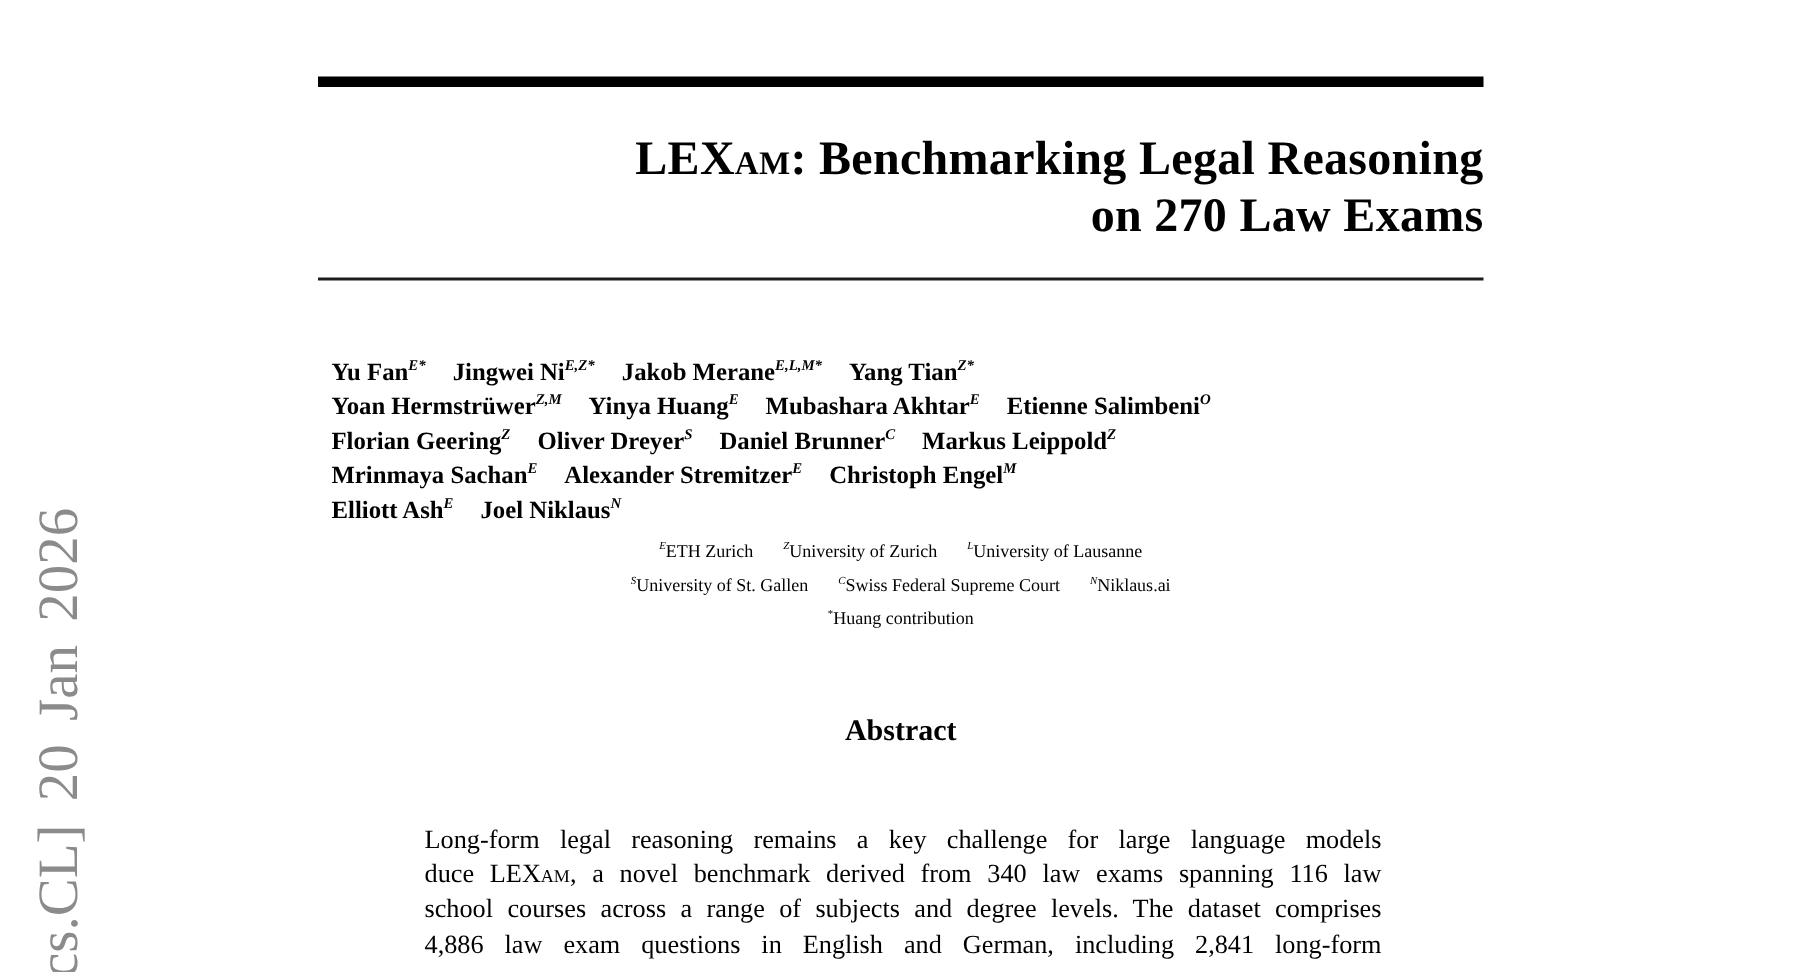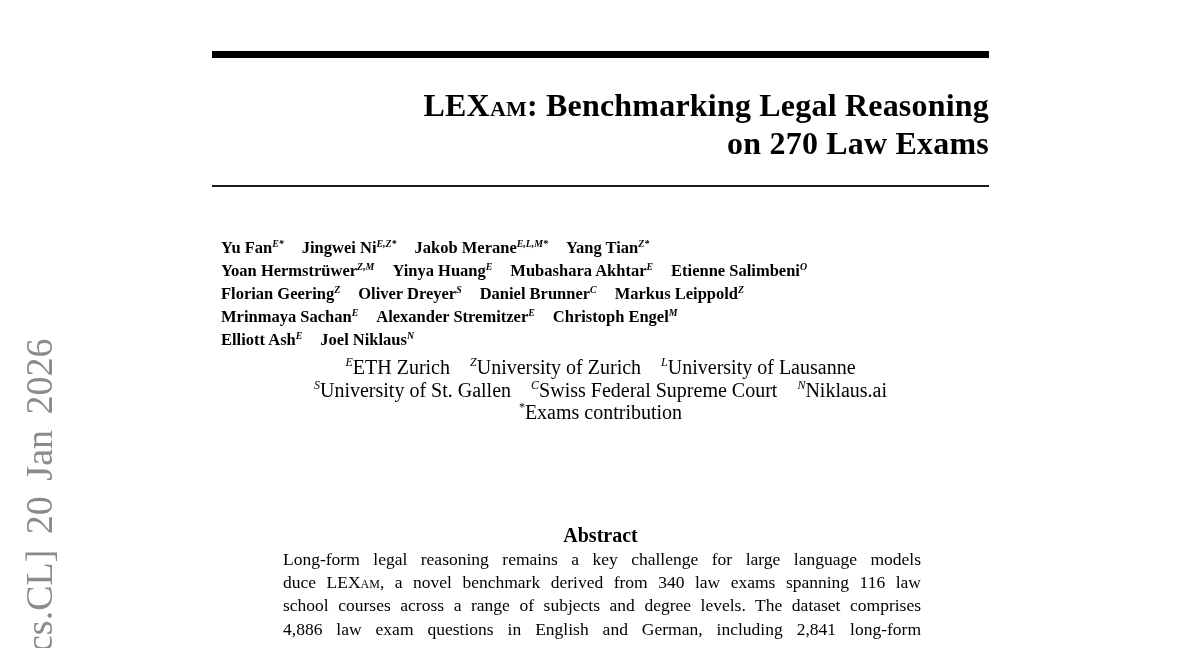--- a/index.html
+++ b/index.html
@@ -61,28 +61,28 @@
     font-weight: bold;
     font-size: 16.5px;
     line-height: 23px;
   }
   .author { margin: 0 9px; white-space: nowrap; }
   .affils {
     position: absolute;
     left: 212px; top: 356px;
     width: 777px;
     text-align: center;
-    font-size: 20px;
+    font-size: 12px;
     line-height: 22.5px;
   }
   .affil { margin: 0 10px; white-space: nowrap; }
   .equal sup { font-style: normal; }
   .abs-heading {
     position: absolute;
-    left: 212px; top: 524px;
+    left: 212px; top: 476px;
     width: 777px;
     text-align: center;
     font-size: 20px;
     font-weight: bold;
   }
   .abs-body {
     position: absolute;
     left: 283px; top: 548px;
     width: 638px;
     font-size: 17.5px;
@@ -117,21 +117,21 @@
       <div><span class="author">Mrinmaya Sachan<sup>E</sup></span><span class="author">Alexander Stremitzer<sup>E</sup></span><span class="author">Christoph Engel<sup>M</sup></span></div>
       <div><span class="author">Elliott Ash<sup>E</sup></span><span class="author">Joel Niklaus<sup>N</sup></span></div>
     </div>
 
   <div class="affils">
     <div>
         <div><span class="affil"><sup>E</sup>ETH Zurich</span><span class="affil"><sup>Z</sup>University of Zurich</span><span class="affil"><sup>L</sup>University of Lausanne</span></div>
         <div><span class="affil"><sup>S</sup>University of St. Gallen</span><span class="affil"><sup>C</sup>Swiss Federal Supreme Court</span><span class="affil"><sup>N</sup>Niklaus.ai</span></div>
       </div>
     <div class="equal">
-      <sup>*</sup><span>Exams contribution</span>
+      <sup>*</sup><span>Huang contribution</span>
     </div>
   </div>
 
   <div class="abs-heading">Abstract</div>
 
   <div class="abs-body">
       <div class="abs-line"><span>Long-form legal reasoning remains a key challenge for large language models</span></div>
       <div class="abs-line"><span>duce </span><span>LEX</span><span class="sc">am</span><span>, a novel benchmark derived from 340 law exams spanning 116 law</span></div>
       <div class="abs-line"><span>school courses across a range of subjects and degree levels. The dataset comprises</span></div>
       <div class="abs-line"><span>4,886 law exam questions in English and German, including 2,841 long-form</span></div>

